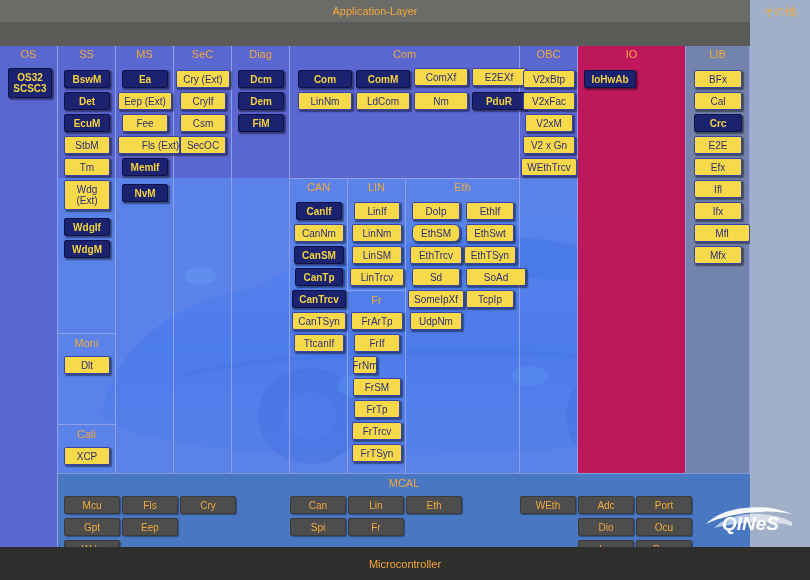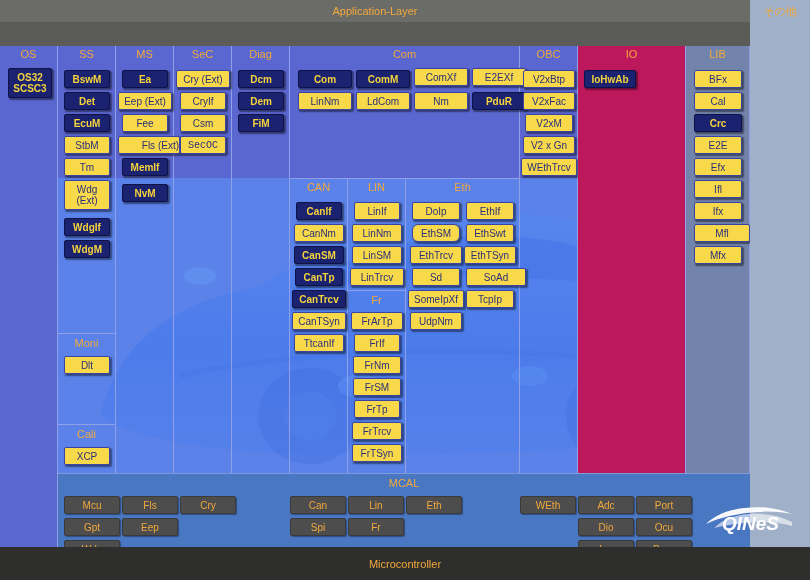--- a/index.html
+++ b/index.html
@@ -275,21 +275,21 @@
           <div class="col-head">SeC</div>
           <div class="chip y" style="left: 2px; top: 24px; width: 54px;">
             <span>Cry (Ext)</span>
           </div>
           <div class="chip y" style="left: 6px; top: 46px; width: 46px;">
             <span>CryIf</span>
           </div>
           <div class="chip y" style="left: 6px; top: 68px; width: 46px;">
             <span>Csm</span>
           </div>
-          <div class="chip y" style="left: 6px; top: 90px; width: 46px; font-family: Liberation Mono, monospace;">
+          <div class="chip y" style="left: 6px; top: 90px; width: 46px;">
             <span>SecOC</span>
           </div>
         </div>
         <div class="col" style="left: 232px; top: 0px; width: 58px; height: 427px;">
           <div class="col-head">Diag</div>
           <div class="chip n" style="left: 6px; top: 24px; width: 46px;">
             <span>Dcm</span>
           </div>
           <div class="chip n" style="left: 6px; top: 46px; width: 46px;">
             <span>Dem</span>
@@ -364,21 +364,21 @@
             </div>
             <div class="subsec" style="left: 0px; right: 0px; top: 111px; height: 180px;">
               <div class="subsec-head">Fr</div>
             </div>
             <div class="chip y" style="left: 3px; top: 133px; width: 52px;">
               <span>FrArTp</span>
             </div>
             <div class="chip y" style="left: 6px; top: 155px; width: 46px;">
               <span>FrIf</span>
             </div>
-            <div class="chip y" style="left: 5px; top: 177px; width: 48px;">
+            <div class="chip y" style="left: 5px; top: 177px; width: 24px;">
               <span>FrNm</span>
             </div>
             <div class="chip y" style="left: 5px; top: 199px; width: 48px;">
               <span>FrSM</span>
             </div>
             <div class="chip y" style="left: 6px; top: 221px; width: 46px;">
               <span>FrTp</span>
             </div>
             <div class="chip y" style="left: 4px; top: 243px; width: 50px;">
               <span>FrTrcv</span>

